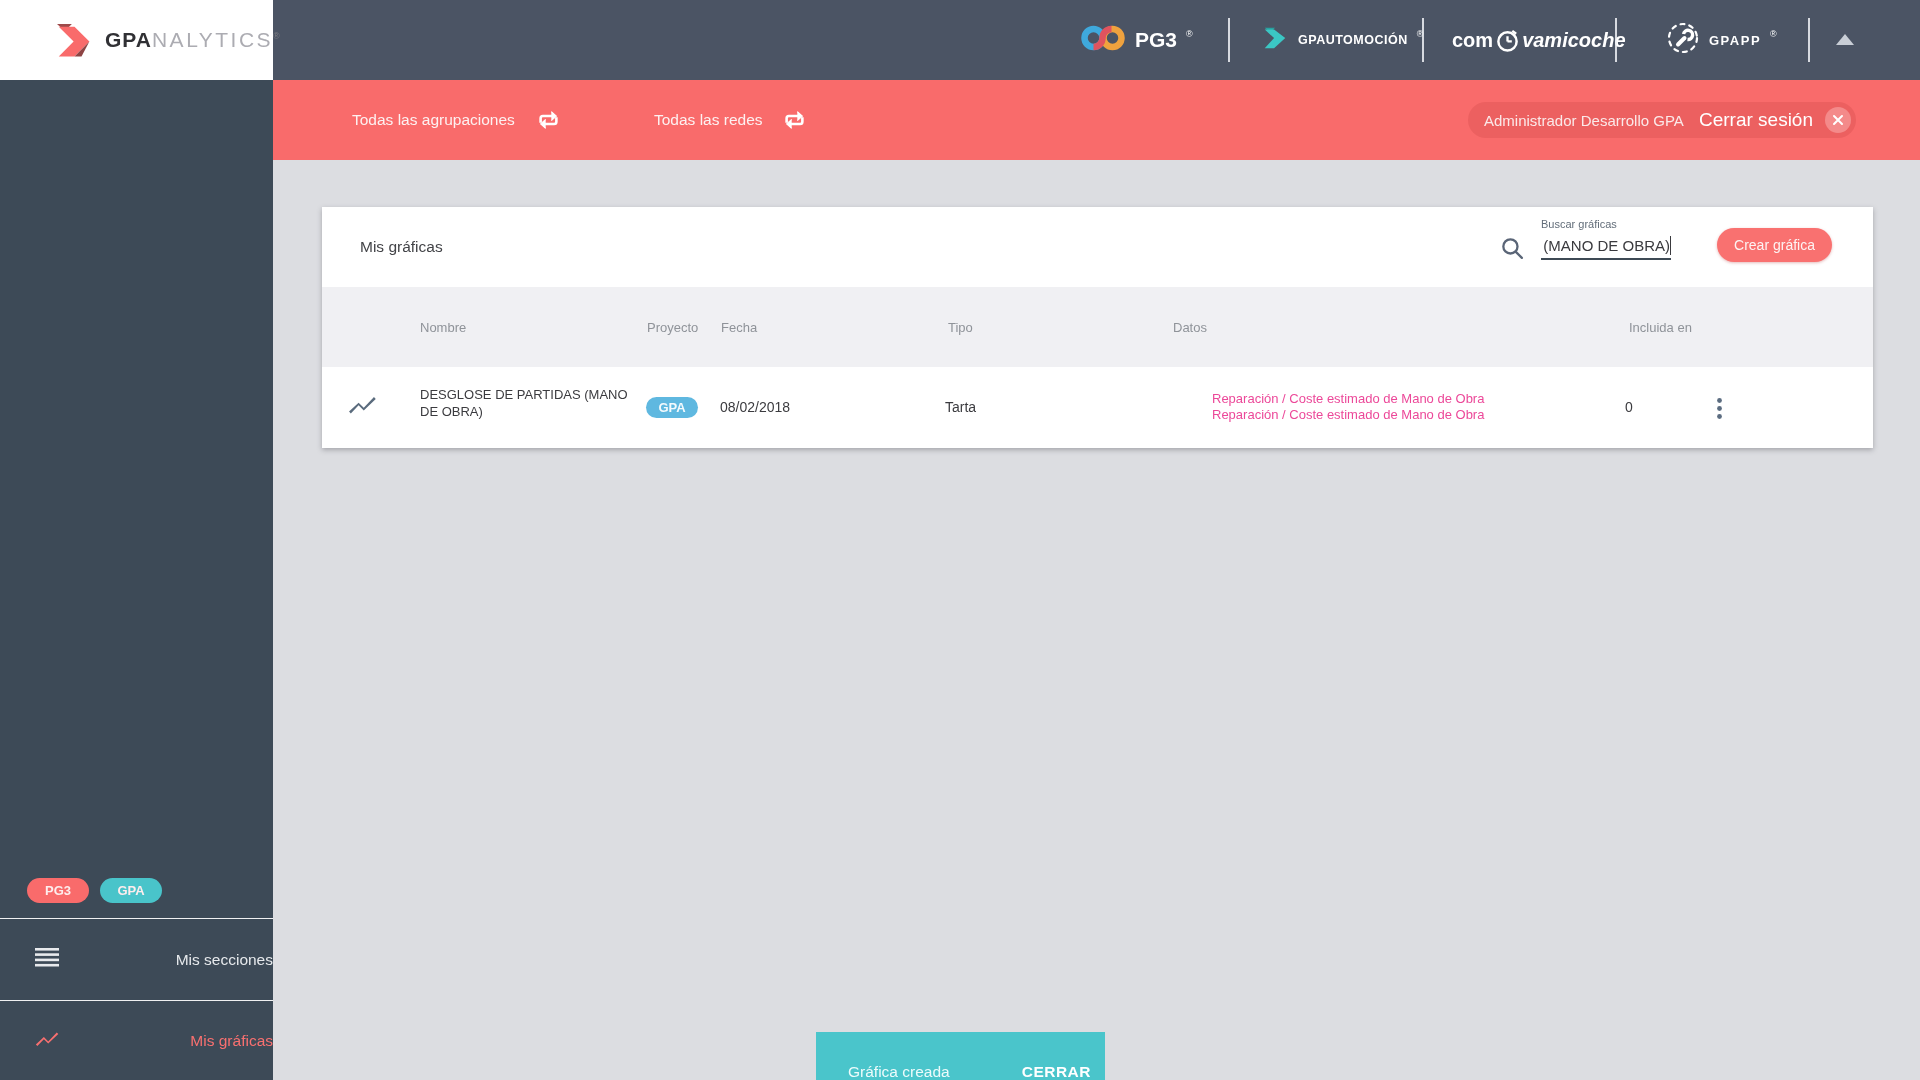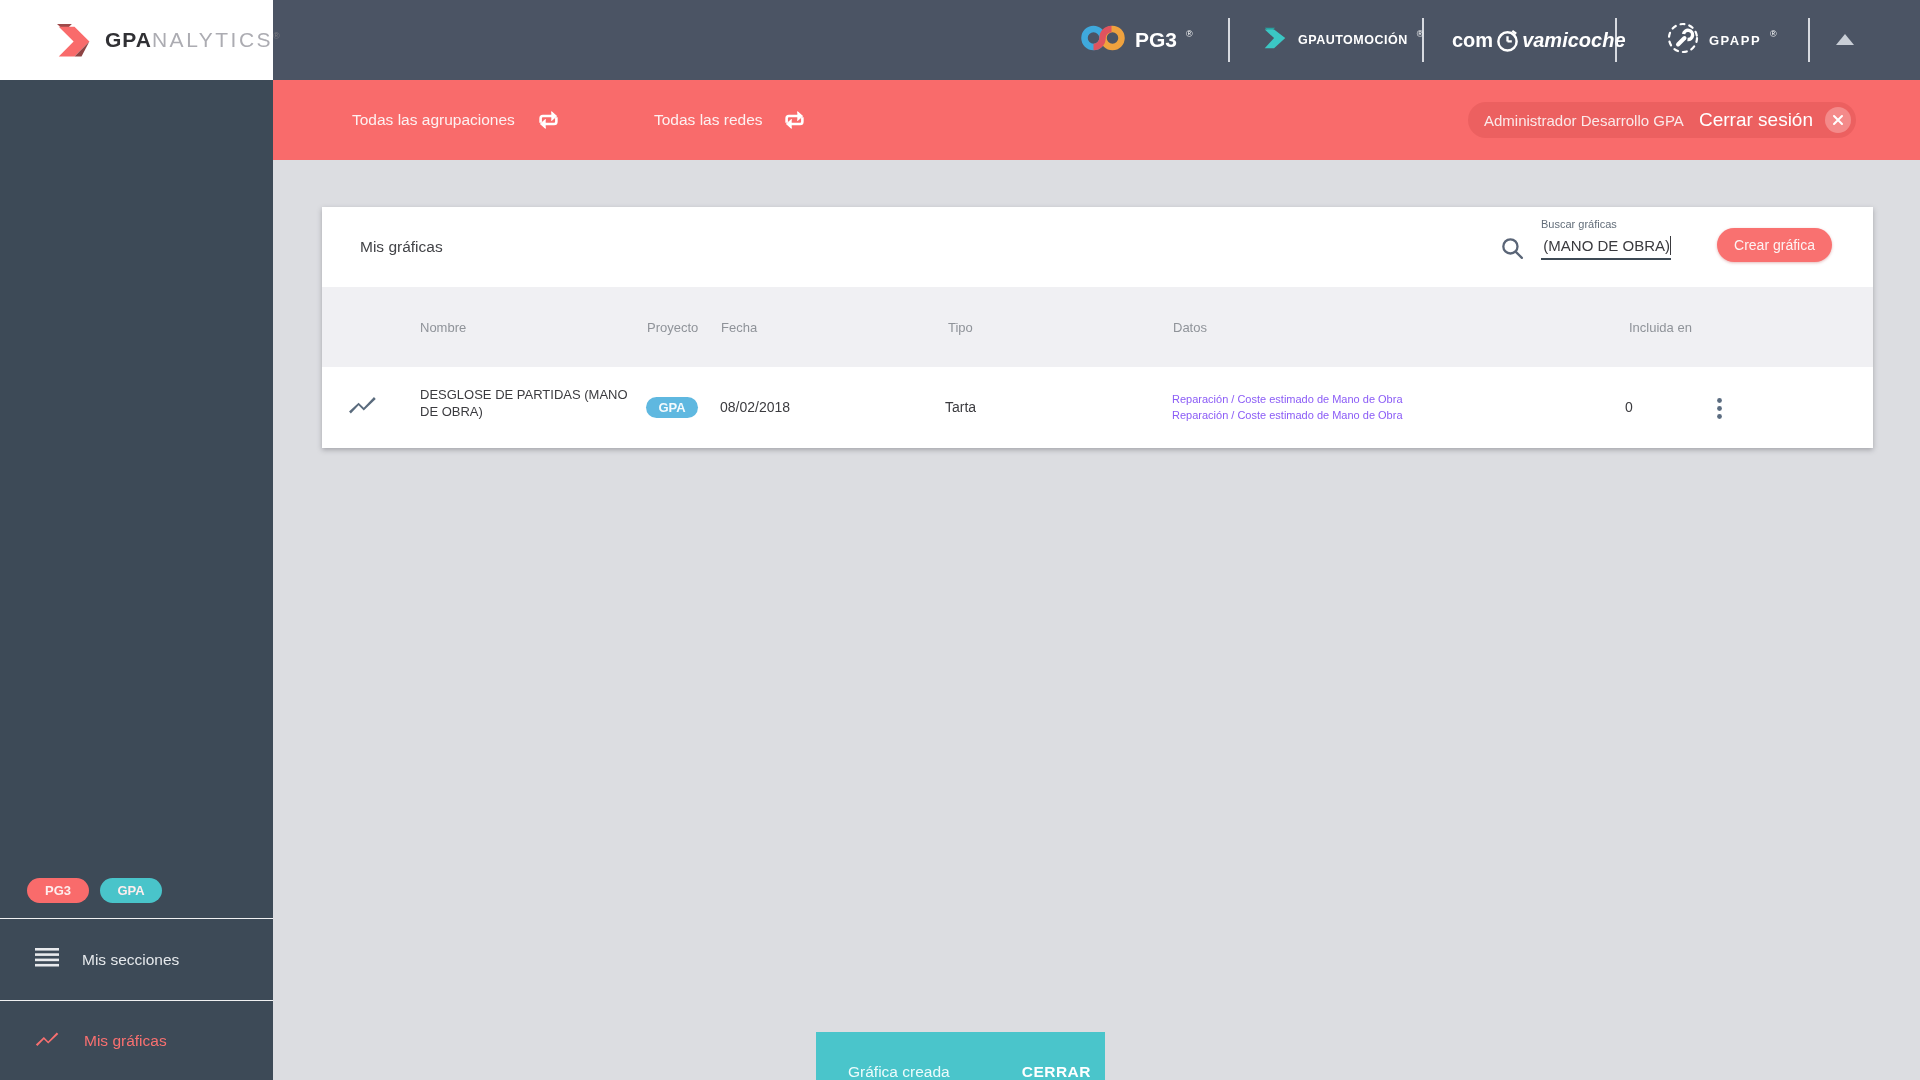--- a/index.html
+++ b/index.html
@@ -43,21 +43,21 @@
 
   
   .sidebar { position:absolute; left:0; top:80px; width:273px; height:1000px; background:#3D4A57; }
   .sb-badges { position:absolute; left:0; top:798px; width:273px; height:25px; }
   .sb-badge { position:absolute; top:0; width:62px; height:25px; border-radius:13px; color:#FDEDED;
               font-size:13px; font-weight:bold; display:flex; align-items:center; justify-content:center; cursor:pointer; }
   .sb-badge.pg3 { left:27px; background:#F96B6B; }
   .sb-badge.gpa { left:100px; background:#49C4CA; }
   .sb-divider { position:absolute; left:0; width:273px; height:1px; background:rgba(255,255,255,.92); }
   .sb-item { position:absolute; left:0; width:273px; display:flex; align-items:center;
-             padding-left:35px; gap:23px; cursor:pointer; }
+             padding-left:35px; gap:23px; cursor:pointer;justify-content:space-between; }
   .sb-item .lbl { font-size:15.5px; color:#E6E9EC; }
   .sb-item.active .lbl { color:#F97070; }
 
   
   .card { position:absolute; left:322px; top:207px; width:1551px; height:241px; background:#FFFFFF;
           box-shadow:0 2px 5px rgba(60,60,70,.35); }
   .card-title { position:absolute; left:38px; top:0; height:80px; display:flex; align-items:center;
                 font-size:15.5px; color:#434448; }
   .search-icon { position:absolute; left:1178px; top:29px; cursor:pointer; }
   .search-label { position:absolute; left:1219px; top:11px; font-size:11px; color:#626D79; }
@@ -77,21 +77,21 @@
   .th.c-type { left:626px; } .th.c-data { left:851px; } .th.c-incl { left:1307px; }
 
   .trow { position:absolute; left:0; top:160px; width:1514px; height:81px; background:#FFF; }
   .row-chart-icon { position:absolute; left:26px; top:26px; }
   .cell-name { position:absolute; left:98px; top:19px; width:228px; font-size:13px; color:#3B3B3F; line-height:17px; }
   .cell-badge { position:absolute; left:324px; top:30px; width:52px; height:21px; border-radius:11px;
                 background:#5FB8E0; color:#F3FAFD; font-size:13px; font-weight:bold;
                 display:flex; align-items:center; justify-content:center; }
   .cell-date { position:absolute; left:398px; top:32px; font-size:14px; color:#3B3B3F; }
   .cell-type { position:absolute; left:623px; top:32px; font-size:14px; color:#3B3B3F; }
-  .cell-data { position:absolute; left:850px; top:24px; font-size:11px; color:#8b5cf6; line-height:16px; }
+  .cell-data { position:absolute; left:890px; top:24px; font-size:13px; color:#ec4899; line-height:16px; }
   .cell-incl { position:absolute; left:1303px; top:32px; font-size:14px; color:#3B3B3F; }
   .kebab { position:absolute; left:1388px; top:28px; cursor:pointer; padding:2px 6px; }
 
   
   .snackbar { position:absolute; left:816px; top:1032px; width:289px; height:80px; background:#4AC5CB;
               display:flex; align-items:center; padding:0 14px 0 32px; }
   .snackbar .msg { font-size:15.5px; color:#ECFBFB; }
   .snackbar .act { margin-left:auto; font-size:15.5px; font-weight:bold; color:#FFFFFF; background:none;
                    border:none; cursor:pointer; letter-spacing:.5px; font-family:"Liberation Sans",sans-serif; }
 </style>

